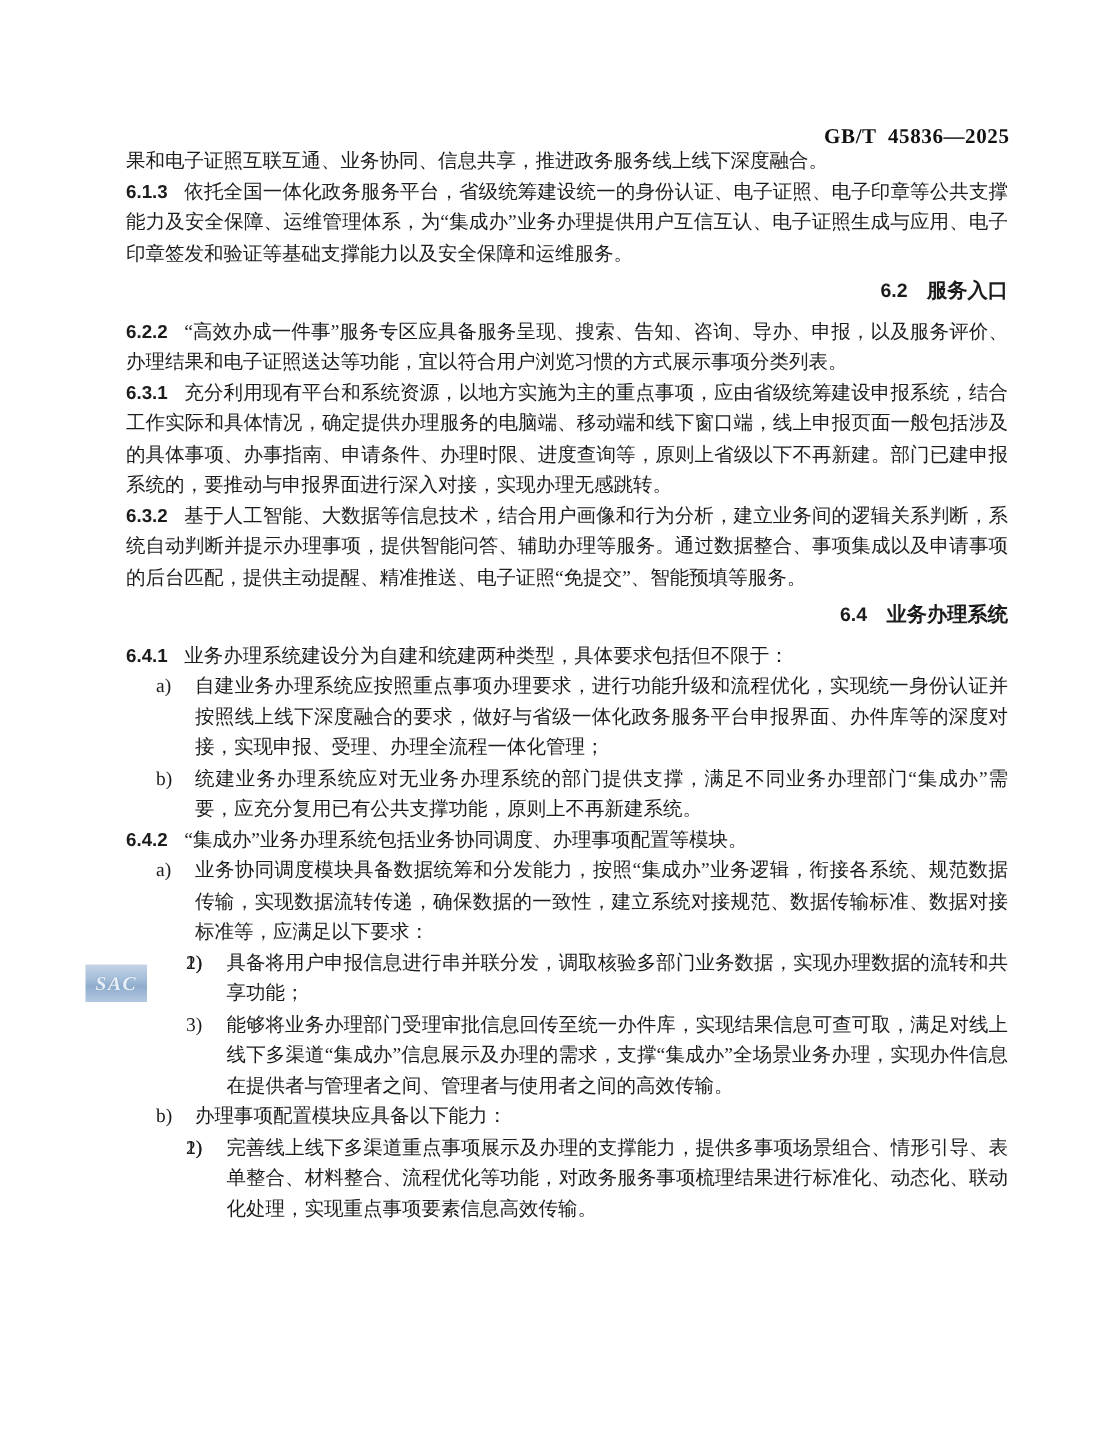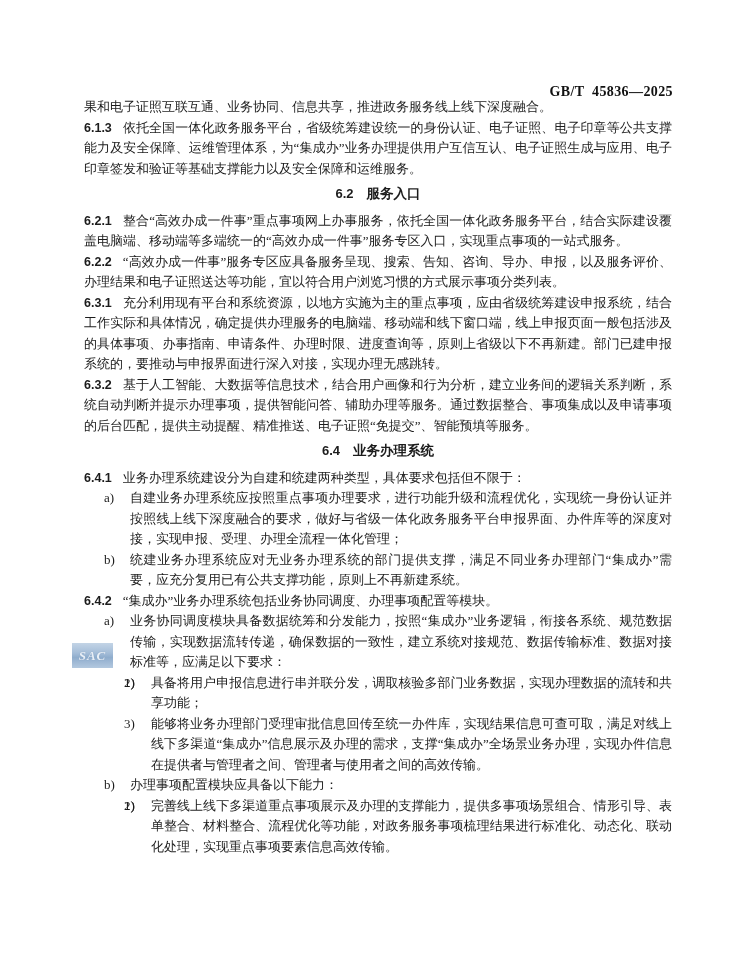--- a/index.html
+++ b/index.html
@@ -35,21 +35,21 @@
   .blk .num {
     font-family:"Liberation Sans","DejaVu Sans",sans-serif;
     font-weight:700;
     font-size:12.5px;
   }
   .para > .num { margin-right:11px; }
   .heading {
     font-family:"Liberation Sans","DejaVu Sans",sans-serif;
     font-weight:700;
     font-size:13.5px;
-    text-align:center;
+    text-align:right;
     margin:5px 0 6px 0;
   }
   .heading > .num { margin-right:13px; font-size:13px; }
   .item_a {
     position:relative;
     padding-left:46px;
   }
   .item_a > .num {
     position:absolute; left:20px; top:0;
     font-family:inherit; font-weight:400; font-size:13px;
@@ -57,21 +57,21 @@
   .item_n {
     position:relative;
     padding-left:67px;
   }
   .item_n > .num {
     position:absolute; left:40px; top:0;
     font-family:inherit; font-weight:400; font-size:13px;
   }
   .watermark {
     position:absolute;
-    left:72px; top:643px;
+    left:57px; top:643px;
     width:41px; height:25px;
     z-index:0;
     background:linear-gradient(180deg,#c3d4e6 0%,#a4bdd8 40%,#8fadcd 58%,#b3c8df 100%);
     display:flex; align-items:center; justify-content:center;
     font-family:"Liberation Serif","DejaVu Serif",serif;
     font-style:italic;
     font-weight:700;
     font-size:13px;
     letter-spacing:1px;
     color:#e9eff6;
@@ -83,21 +83,20 @@
 
 <div class="page">
   <div class="doc-code">GB/T  45836—2025</div>
 
   <div class="watermark">SAC</div>
 
   <main class="content">
       <div class="blk para"><span>果和电子证照互联互通、业务协同、信息共享，推进政务服务线上线下深度融合。</span></div>
       <div class="blk para"><span class="num">6.1.3</span><span>依托全国一体化政务服务平台，省级统筹建设统一的身份认证、电子证照、电子印章等公共支撑能力及安全保障、运维管理体系，为“集成办”业务办理提供用户互信互认、电子证照生成与应用、电子印章签发和验证等基础支撑能力以及安全保障和运维服务。</span></div>
       <div class="blk heading"><span class="num">6.2</span><span>服务入口</span></div>
-      <div class="blk para"><span class="num">6.2.1</span><span>整合“高效办成一件事”重点事项网上办事服务，依托全国一体化政务服务平台，结合实际建设覆盖电脑端、移动端等多端统一的“高效办成一件事”服务专区入口，实现重点事项的一站式服务。</span></div>
       <div class="blk para"><span class="num">6.2.2</span><span>“高效办成一件事”服务专区应具备服务呈现、搜索、告知、咨询、导办、申报，以及服务评价、办理结果和电子证照送达等功能，宜以符合用户浏览习惯的方式展示事项分类列表。</span></div>
       <div class="blk para"><span class="num">6.3.1</span><span>充分利用现有平台和系统资源，以地方实施为主的重点事项，应由省级统筹建设申报系统，结合工作实际和具体情况，确定提供办理服务的电脑端、移动端和线下窗口端，线上申报页面一般包括涉及的具体事项、办事指南、申请条件、办理时限、进度查询等，原则上省级以下不再新建。部门已建申报系统的，要推动与申报界面进行深入对接，实现办理无感跳转。</span></div>
       <div class="blk para"><span class="num">6.3.2</span><span>基于人工智能、大数据等信息技术，结合用户画像和行为分析，建立业务间的逻辑关系判断，系统自动判断并提示办理事项，提供智能问答、辅助办理等服务。通过数据整合、事项集成以及申请事项的后台匹配，提供主动提醒、精准推送、电子证照“免提交”、智能预填等服务。</span></div>
       <div class="blk heading"><span class="num">6.4</span><span>业务办理系统</span></div>
       <div class="blk para"><span class="num">6.4.1</span><span>业务办理系统建设分为自建和统建两种类型，具体要求包括但不限于：</span></div>
       <div class="blk item_a"><span class="num">a)</span><span>自建业务办理系统应按照重点事项办理要求，进行功能升级和流程优化，实现统一身份认证并按照线上线下深度融合的要求，做好与省级一体化政务服务平台申报界面、办件库等的深度对接，实现申报、受理、办理全流程一体化管理；</span></div>
       <div class="blk item_a"><span class="num">b)</span><span>统建业务办理系统应对无业务办理系统的部门提供支撑，满足不同业务办理部门“集成办”需要，应充分复用已有公共支撑功能，原则上不再新建系统。</span></div>
       <div class="blk para"><span class="num">6.4.2</span><span>“集成办”业务办理系统包括业务协同调度、办理事项配置等模块。</span></div>
       <div class="blk item_a"><span class="num">a)</span><span>业务协同调度模块具备数据统筹和分发能力，按照“集成办”业务逻辑，衔接各系统、规范数据传输，实现数据流转传递，确保数据的一致性，建立系统对接规范、数据传输标准、数据对接标准等，应满足以下要求：</span></div>
       <div class="blk item_n"><span class="num">1)</span></div>

